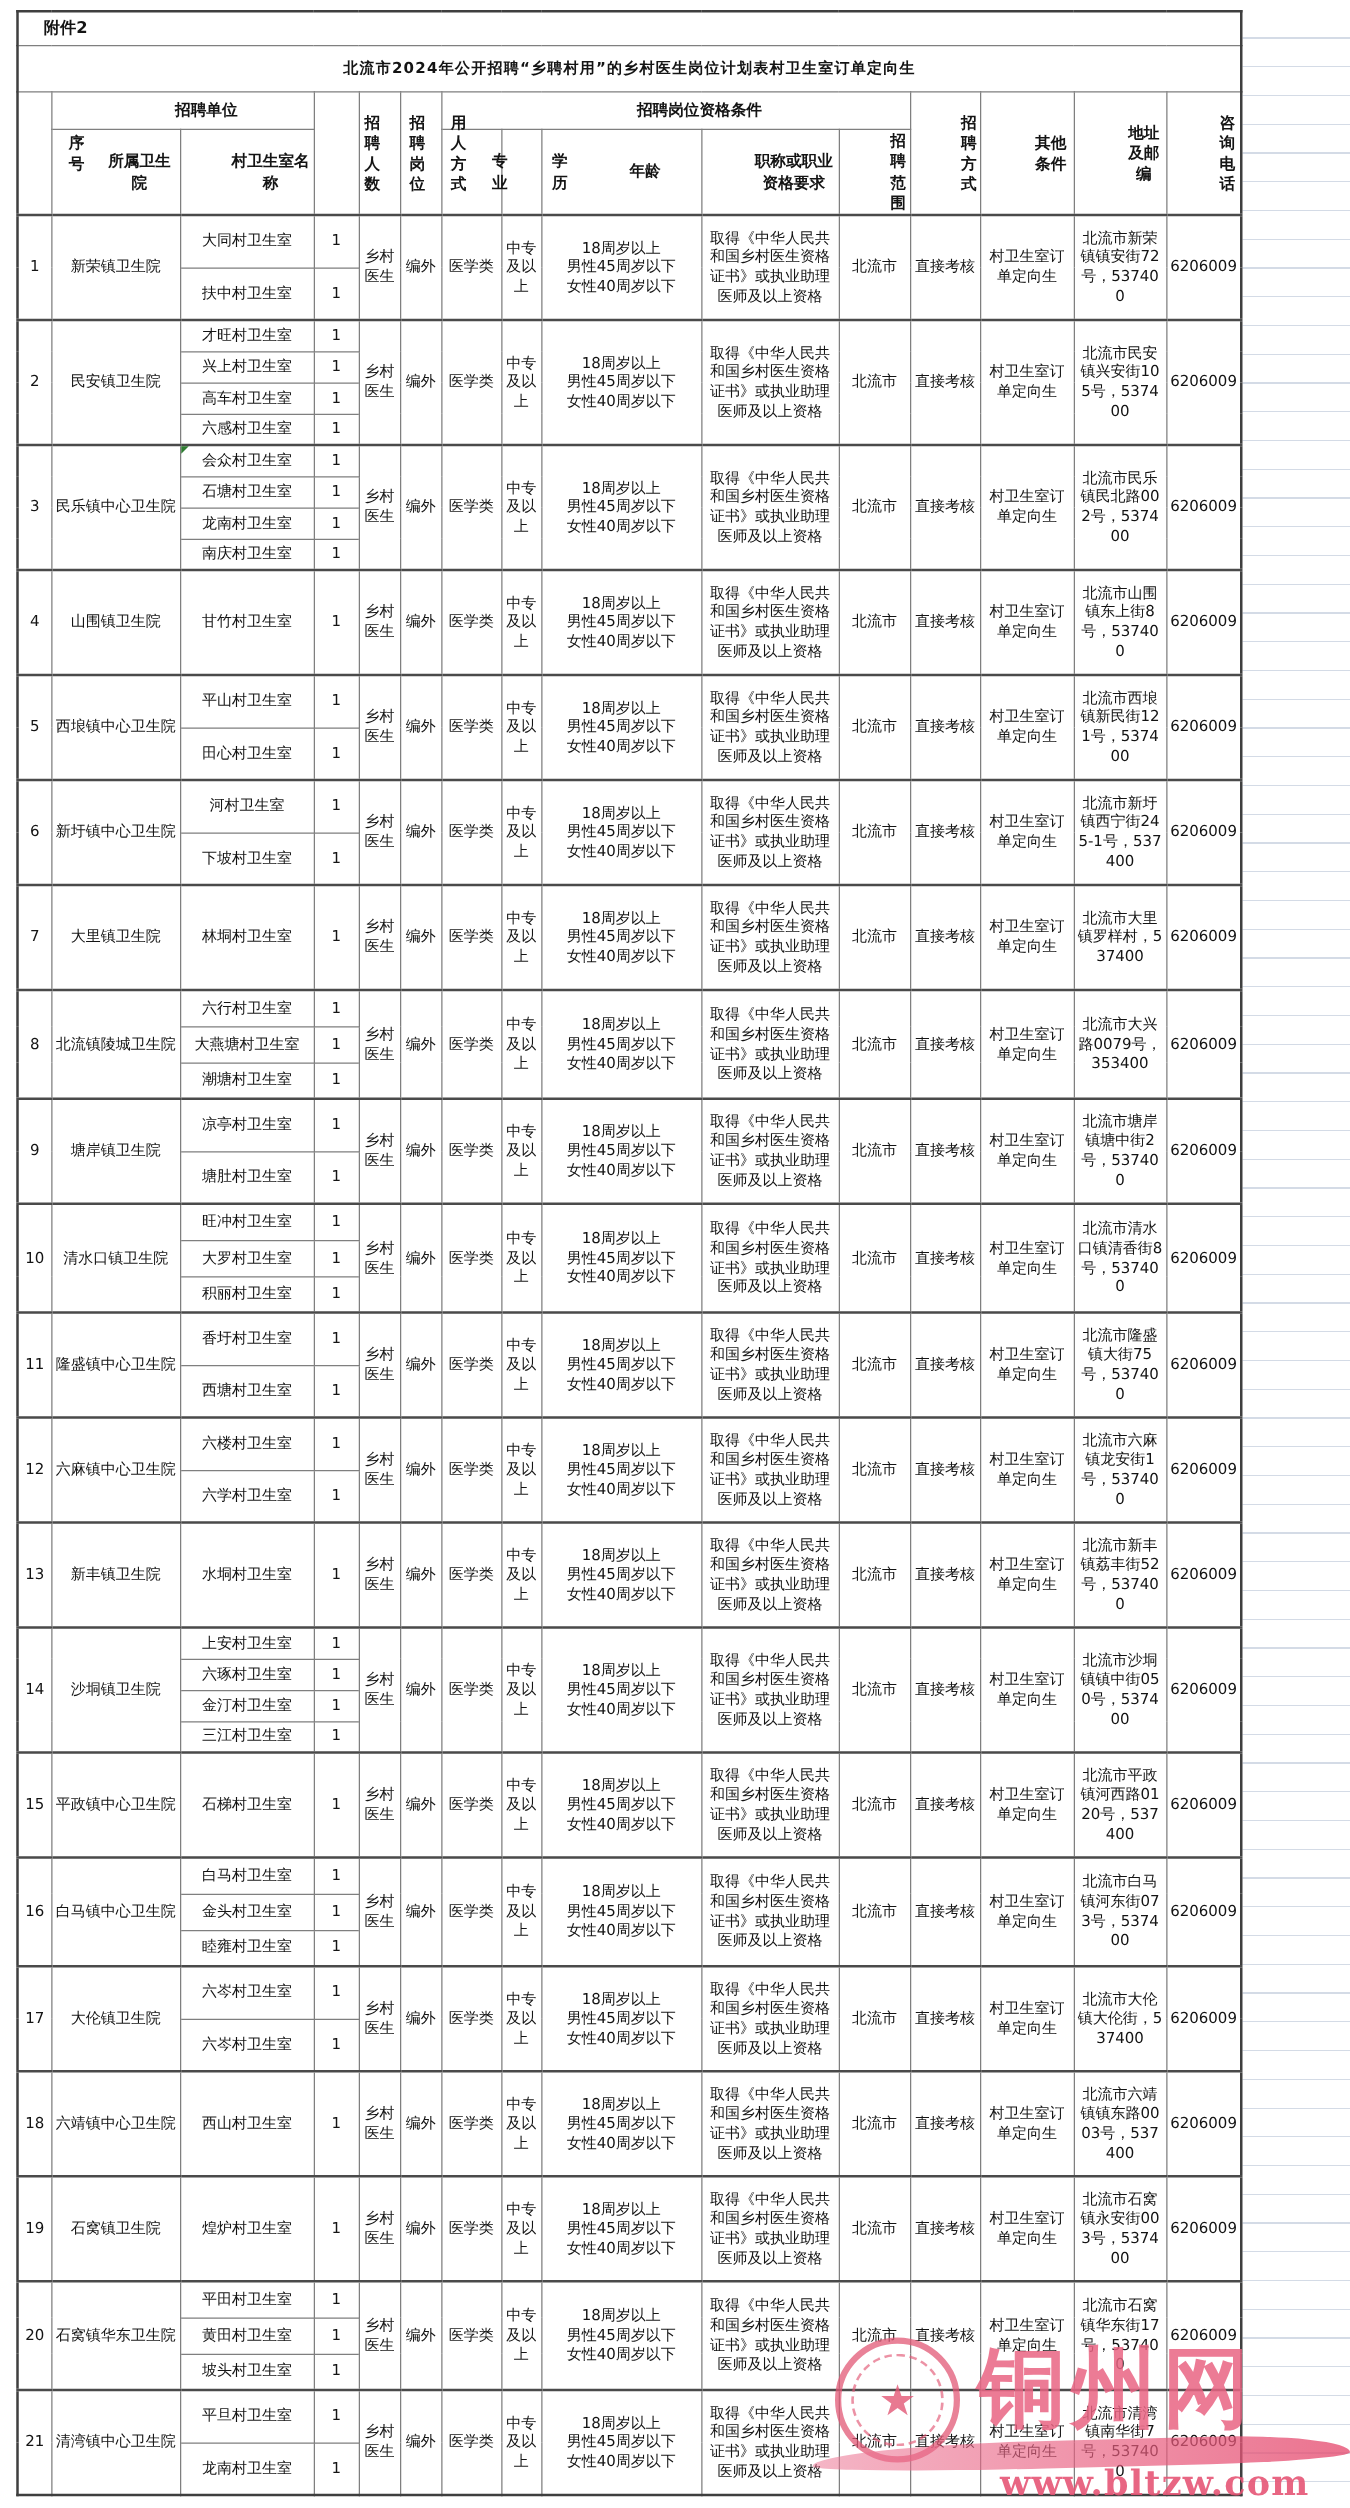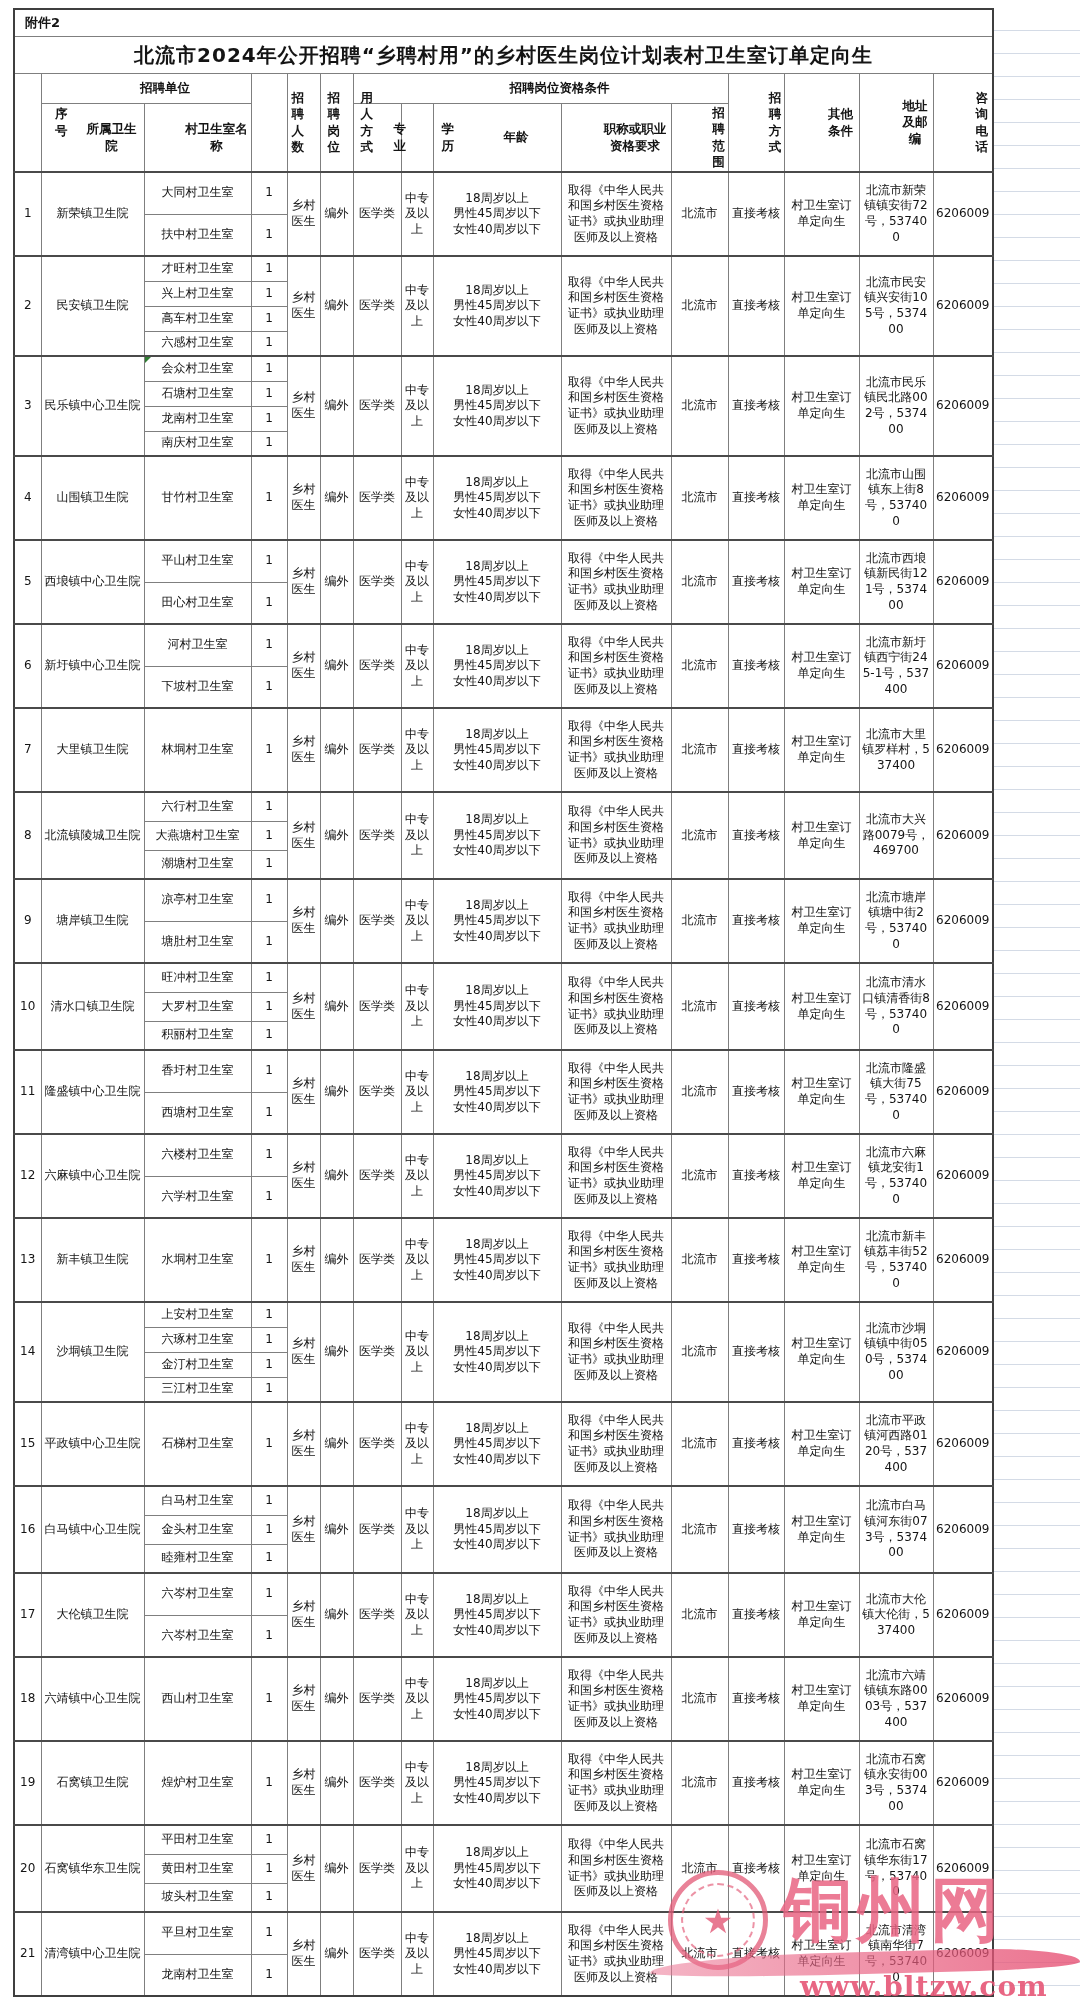--- a/index.html
+++ b/index.html
@@ -8,22 +8,22 @@
   
   .gutter{position:absolute;left:992px;top:8px;width:88px;height:1986px;
     background:repeating-linear-gradient(to bottom,#ffffff 0 22px,#d4dbe6 22px 23px);}
   
   table.sheet{position:absolute;left:13px;top:8px;width:979px;table-layout:fixed;
     border-collapse:collapse;border:2px solid #3f3f3f;background:#fff;}
   td,th{border:1px solid #7f7f7f;text-align:center;vertical-align:middle;
     padding:1px 2px;font-size:12px;line-height:1.3;word-break:break-all;
     font-weight:normal;}
   th{font-weight:bold;font-size:12.5px;padding-left:40px;}
-  tr.r-att td{height:24px;text-align:left;font-weight:bold;font-size:13px;padding-left:10px;}
-  tr.r-title td{height:34px;font-size:20px;font-weight:bold;letter-spacing:1px;}
+  tr.r-att td{height:24px;text-align:left;font-weight:bold;font-size:13px;padding-left:20px;}
+  tr.r-title td{height:34px;font-size:12px;font-weight:bold;letter-spacing:1px;}
   tr.h1{height:30px;} tr.h2{height:44px;}
   tbody tr.gstart td{border-top:2px solid #4a4a4a;}
   td.pre{white-space:pre-line;margin-left:48px;}
   td.flag{position:relative;}
   td.flag::before{content:'';position:absolute;top:0;left:0;width:0;height:0;
     border-top:6px solid #2f7d32;border-right:6px solid transparent;}
   
   .watermark{position:absolute;left:650px;top:1862px;width:430px;height:144px;
     pointer-events:none;z-index:5;}
   .seal{position:absolute;left:18px;top:8px;width:100px;height:100px;border-radius:50%;
@@ -273,21 +273,21 @@
         <td rowspan="3">编外</td>
         <td rowspan="3">医学类</td>
         <td rowspan="3">中专及以上</td>
         <td rowspan="3" class="pre">18周岁以上
 男性45周岁以下
 女性40周岁以下</td>
         <td rowspan="3">取得《中华人民共和国乡村医生资格证书》或执业助理医师及以上资格</td>
         <td rowspan="3">北流市</td>
         <td rowspan="3">直接考核</td>
         <td rowspan="3">村卫生室订单定向生</td>
-        <td rowspan="3">北流市大兴路0079号，469700</td>
+        <td rowspan="3">北流市大兴路0079号，353400</td>
         <td rowspan="3">6206009</td>
       </tr>
       <tr style="height: 29px;">
         <td>大燕塘村卫生室</td>
         <td>1</td>
       </tr>
       <tr style="height: 29px;">
         <td>潮塘村卫生室</td>
         <td>1</td>
       </tr>

